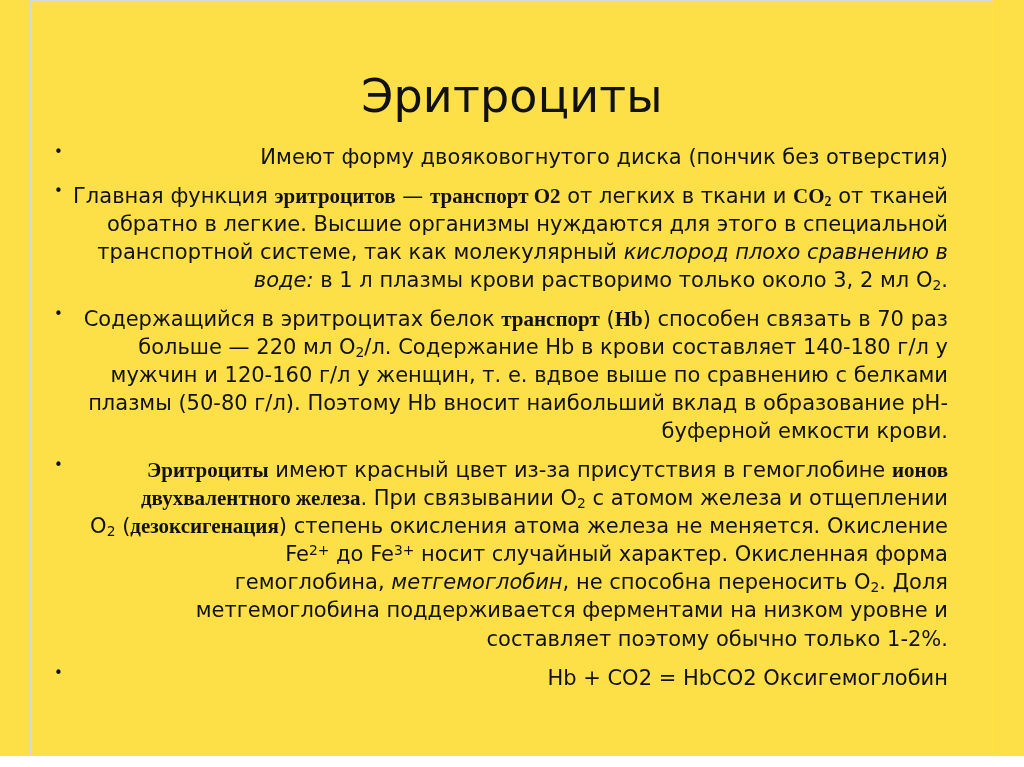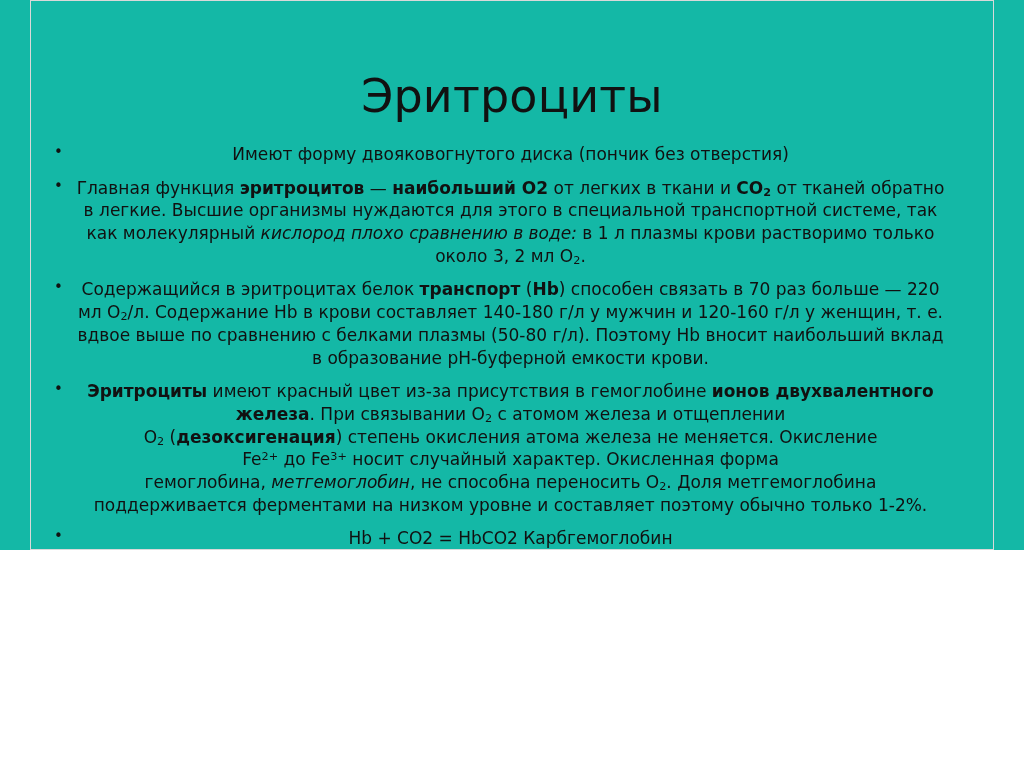--- a/index.html
+++ b/index.html
@@ -10,23 +10,23 @@
   body {
     width: 1024px;
     height: 767px;
     font-family: "DejaVu Sans", sans-serif;
     color: #111111;
     overflow: hidden;
   }
   .slide {
     position: relative;
     width: 1024px;
-    height: 550px;
+    height: 756px;
     box-sizing: border-box;
-    background: #14b8a6;
+    background: #fde047;
   }
   
   .frame-left, .frame-right {
     position: absolute;
     top: 0;
     bottom: 0;
     width: 1px;
     background: #d9d9d9;
   }
   .frame-left { left: 30px; }
@@ -64,35 +64,35 @@
 
   ul.bullets {
     list-style: none;
     margin: 0;
     padding: 0;
   }
   ul.bullets > li {
     position: relative;
     padding-left: 25px;
     margin-bottom: 11px;
-    font-size: 17px;
+    font-size: 21px;
     line-height: 1.335;
     color: #111111;
-    text-align: center;
+    text-align: right;
   }
   ul.bullets > li::before {
     content: "\2022";
     position: absolute;
     left: 6px;
     top: -1px;
     font-size: 15px;
     line-height: 1.335;
     color: #111111;
   }
-  b, strong { font-weight: 700; }
+  b, strong { font-weight: 700; font-family: Liberation Serif, serif; }
   i, em { font-style: italic; }
   sub {
     font-size: 0.66em;
     vertical-align: -0.22em;
     line-height: 0;
   }
   sup {
     font-size: 0.66em;
     vertical-align: 0.42em;
     line-height: 0;
@@ -107,20 +107,20 @@
   <div class="frame-left"></div>
   <div class="frame-right"></div>
   <div class="frame-top"></div>
   <div class="frame-bottom"></div>
 
   <h1 class="title">Эритроциты</h1>
 
   <div class="body-area">
     <ul class="bullets">
       <li>Имеют форму двояковогнутого диска (пончик без отверстия)</li>
-      <li>Главная функция <b>эритроцитов</b>  — <b>наибольший O2</b> от легких в ткани и <b>CO<sub>2</sub></b> от тканей обратно в легкие. Высшие организмы нуждаются для этого в специальной транспортной системе, так как молекулярный <i>кислород плохо сравнению в воде:</i> в 1 л плазмы крови растворимо только около 3, 2 мл O<sub>2</sub>.</li>
+      <li>Главная функция <b>эритроцитов</b>  — <b>транспорт O2</b> от легких в ткани и <b>CO<sub>2</sub></b> от тканей обратно в легкие. Высшие организмы нуждаются для этого в специальной транспортной системе, так как молекулярный <i>кислород плохо сравнению в воде:</i> в 1 л плазмы крови растворимо только около 3, 2 мл O<sub>2</sub>.</li>
       <li>Содержащийся в эритроцитах белок <b>транспорт</b> (<b>Hb</b>) способен связать в 70 раз больше — 220 мл O<sub>2</sub>/л. Содержание Hb в крови составляет 140-180 г/л у мужчин и 120-160 г/л у женщин, т. е. вдвое выше по сравнению с белками плазмы (50-80 г/л). Поэтому Hb вносит наибольший вклад в образование pH-буферной емкости крови.</li>
       <li><b>Эритроциты</b> имеют красный цвет из-за присутствия в гемоглобине <b>ионов двухвалентного железа</b>. При связывании O<sub>2</sub> с атомом железа и отщеплении<br>O<sub>2</sub> (<b>дезоксигенация</b>) степень окисления атома железа не меняется. Окисление<br>Fe<sup>2+</sup> до Fe<sup>3+</sup> носит случайный характер. Окисленная форма<br>гемоглобина, <i>метгемоглобин</i>, не способна переносить O<sub>2</sub>. Доля метгемоглобина поддерживается ферментами на низком уровне и составляет поэтому обычно только 1-2%.</li>
-      <li class="formula-item">Hb + CO2 = HbCO2 Карбгемоглобин</li>
+      <li class="formula-item">Hb + CO2 = HbCO2 Оксигемоглобин</li>
     </ul>
   </div>
 
 </div>
 
 </body></html>

